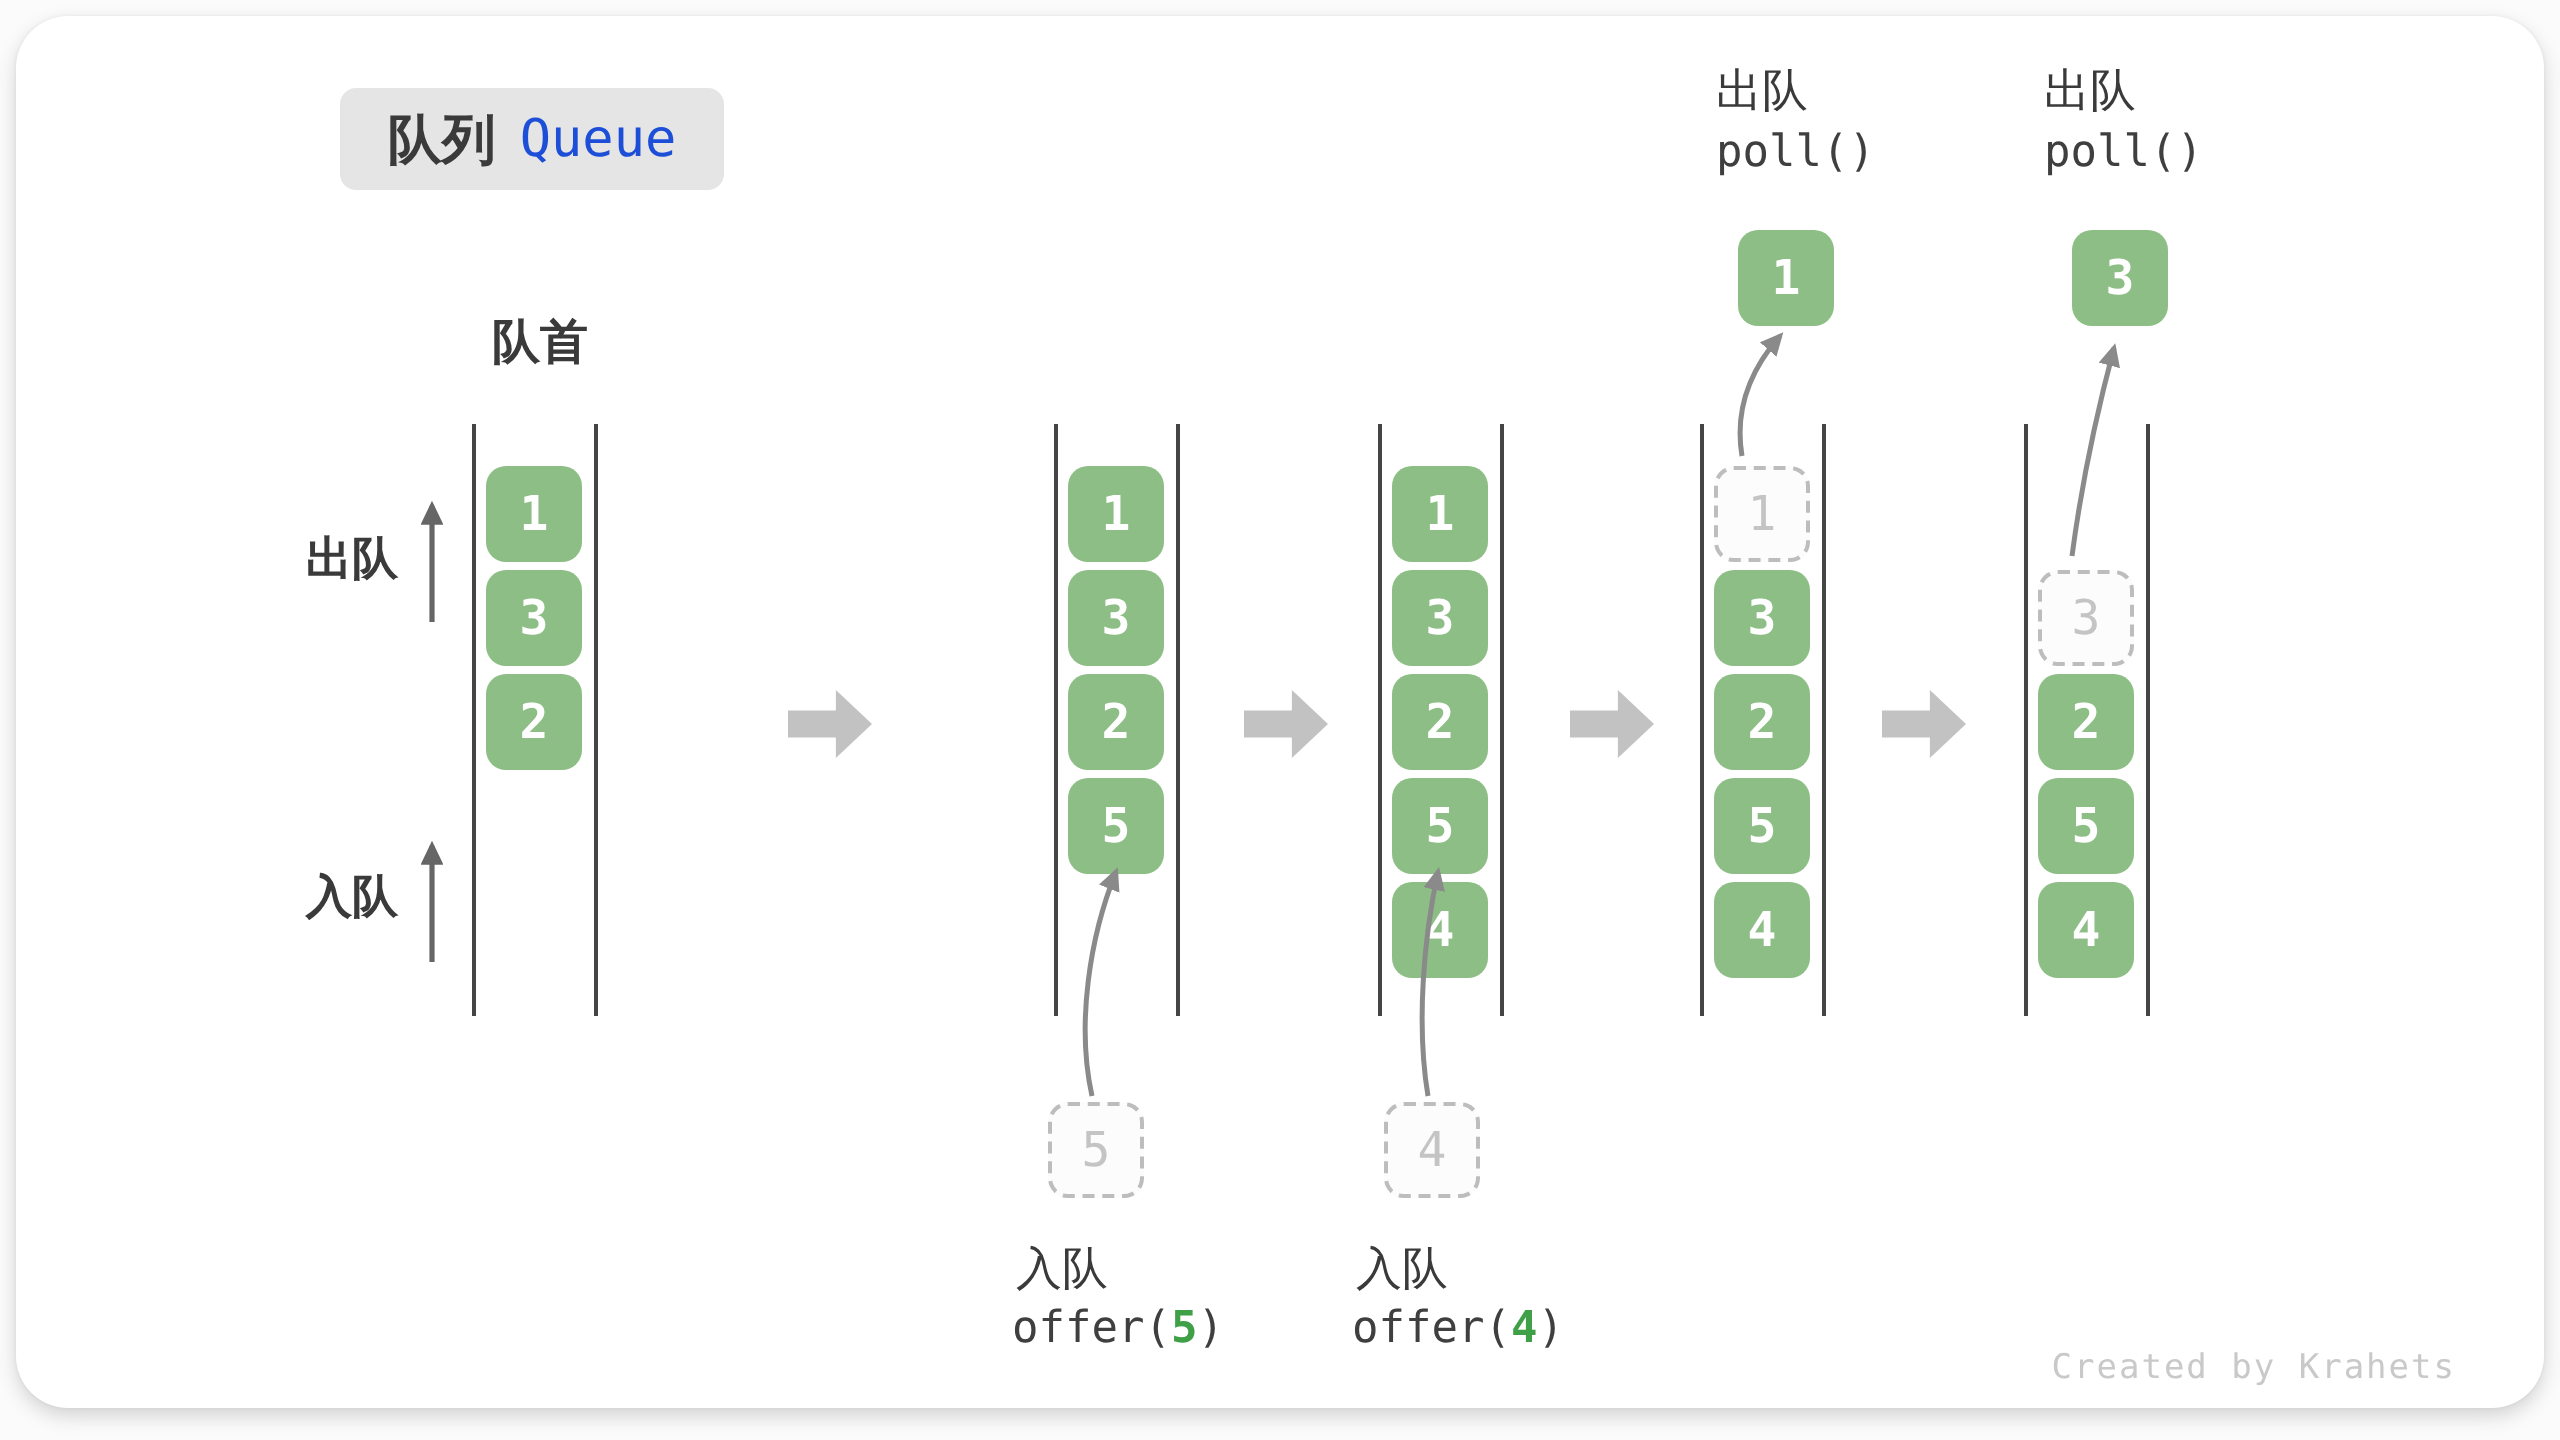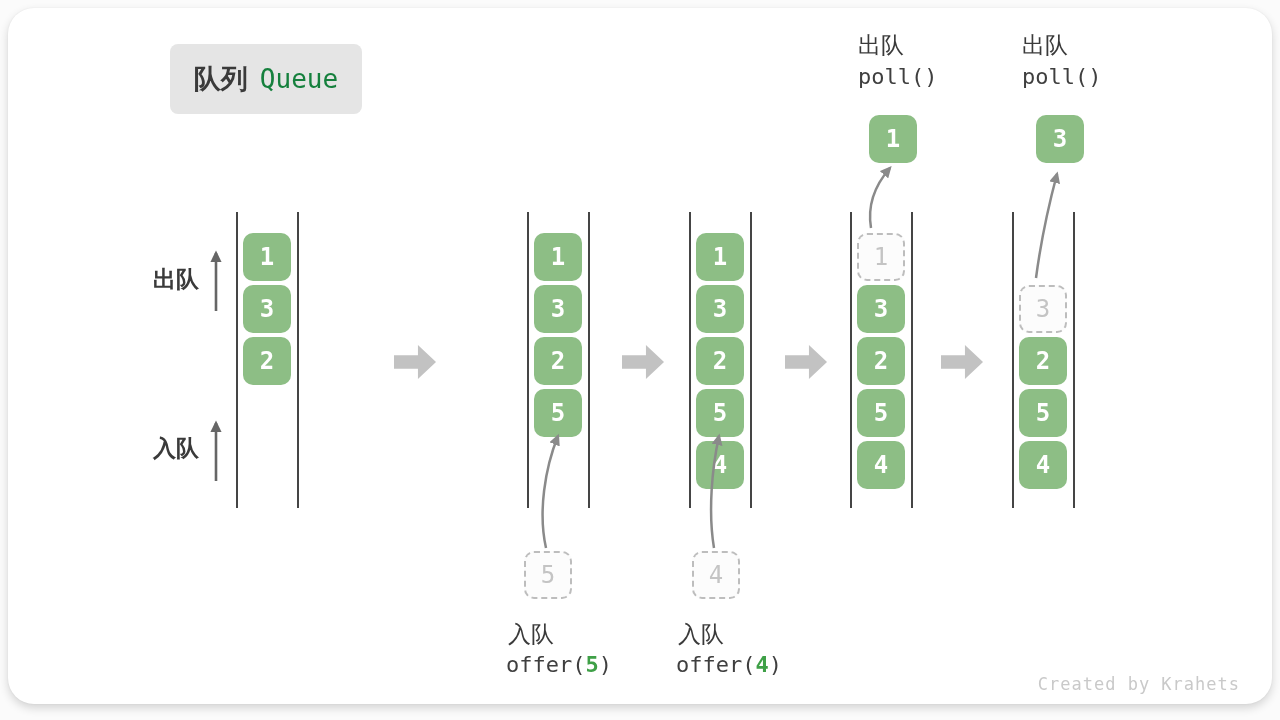--- a/index.html
+++ b/index.html
@@ -1,23 +1,23 @@
 <!DOCTYPE html>
 <html style="--cell-green: #8dbe85; --arg-green: #3fa047; --text-dark: #3a3a3a; --line-dark: #454545; --ghost-border: #bdbdbd; --ghost-text: #c4c4c4; --flow-arrow: #c2c2c2; --curve-arrow: #8a8a8a; --side-arrow: #666666; --title-bg: #e5e5e5; --credit-gray: #c9c9c9;"><head>
 <meta charset="utf-8">
 <style>
   html,body{margin:0;padding:0;width:1280px;height:720px;background:#fbfbfb;overflow:hidden;
             font-family:"Liberation Sans","DejaVu Sans",sans-serif;}
   .card{position:absolute;left:8px;top:8px;width:1264px;height:696px;background:#ffffff;
         border-radius:26px;box-shadow:0 4px 10px rgba(0,0,0,.16),0 0 2px rgba(0,0,0,.06);}
   .abs{position:absolute;}
   .title-box{display:flex;align-items:center;justify-content:center;gap:12px;
-             width:192px;height:70px;background:var(--title-bg,#e5e5e5);border-radius:8px;}
+             width:192px;height:51px;background:var(--title-bg,#e5e5e5);border-radius:8px;}
   .title-zh{font-size:27px;font-weight:700;color:var(--text-dark,#3a3a3a);}
-  .title-en{font-size:26px;color:#15803d;font-family:"DejaVu Sans Mono","Liberation Mono",monospace;}
+  .title-en{font-size:26px;color:#1d4ed8;font-family:"DejaVu Sans Mono","Liberation Mono",monospace;}
   .cjk-big{font-size:24px;font-weight:700;color:var(--text-dark,#3a3a3a);text-align:center;width:120px;}
   .side-label{font-size:23px;font-weight:700;color:var(--text-dark,#3a3a3a);}
   .vline{width:1.6px;height:296px;background:var(--line-dark,#454545);}
   .cell{width:48px;height:48px;border-radius:10px;background:var(--cell-green,#8dbe85);
         color:#ffffff;display:flex;align-items:center;justify-content:center;
         font-family:"DejaVu Sans Mono","Liberation Mono",monospace;font-size:24px;font-weight:700;}
   .cell.ghost{background:#fcfcfc;border:2px dashed var(--ghost-border,#bdbdbd);box-sizing:border-box;
               color:var(--ghost-text,#c4c4c4);font-weight:400;}
   .op-label{font-size:23px;font-weight:500;color:var(--text-dark,#3a3a3a);}
   .op-code{font-size:22px;color:#3f3f3f;font-family:"DejaVu Sans Mono","Liberation Mono",monospace;}
@@ -42,20 +42,21 @@
   </defs>
 </svg>
 
 <div class="card">
 
   <div class="abs title-box" style="left:162px;top:36px;">
     <span class="title-zh">队列</span>
     <span class="title-en">Queue</span>
   </div>
 
+  <div class="abs cjk-big" style="left:202px;top:147px;">队首</div>
 
   <div class="abs side-label" style="left:145px;top:256px;">出队</div>
   <svg class="abs arrow" style="left:198px;top:237px;" width="24" height="70">
     <path d="M10,66 L10,8" stroke="#666666" stroke-width="2.6" fill="none" marker-end="url(#ah-dark)"></path>
   </svg>
   <div class="abs side-label" style="left:145px;top:425px;">入队</div>
   <svg class="abs arrow" style="left:198px;top:407px;" width="24" height="70">
     <path d="M10,66 L10,8" stroke="#666666" stroke-width="2.6" fill="none" marker-end="url(#ah-dark)"></path>
   </svg>
 
@@ -120,15 +121,15 @@
   <div class="abs vline" style="left:1004px;top:204px;"></div>
   <div class="abs vline" style="left:1065px;top:204px;"></div>
   <div class="abs cell ghost" style="left:1011px;top:277px;">3</div>
   <div class="abs cell" style="left:1011px;top:329px;">2</div>
   <div class="abs cell" style="left:1011px;top:381px;">5</div>
   <div class="abs cell" style="left:1011px;top:433px;">4</div>
   <svg class="abs arrow" style="left:1014px;top:154px;" width="48" height="118">
     <path d="M14,116 C19,78 27,42 35,12" stroke="#8a8a8a" stroke-width="2.5" fill="none" marker-end="url(#ah-gray)"></path>
   </svg>
 
-  <div class="abs credit" style="right:32px;top:666px;">Created by Krahets</div>
+  <div class="abs credit" style="right:44px;top:666px;">Created by Krahets</div>
 
 </div>
 
 </body></html>

